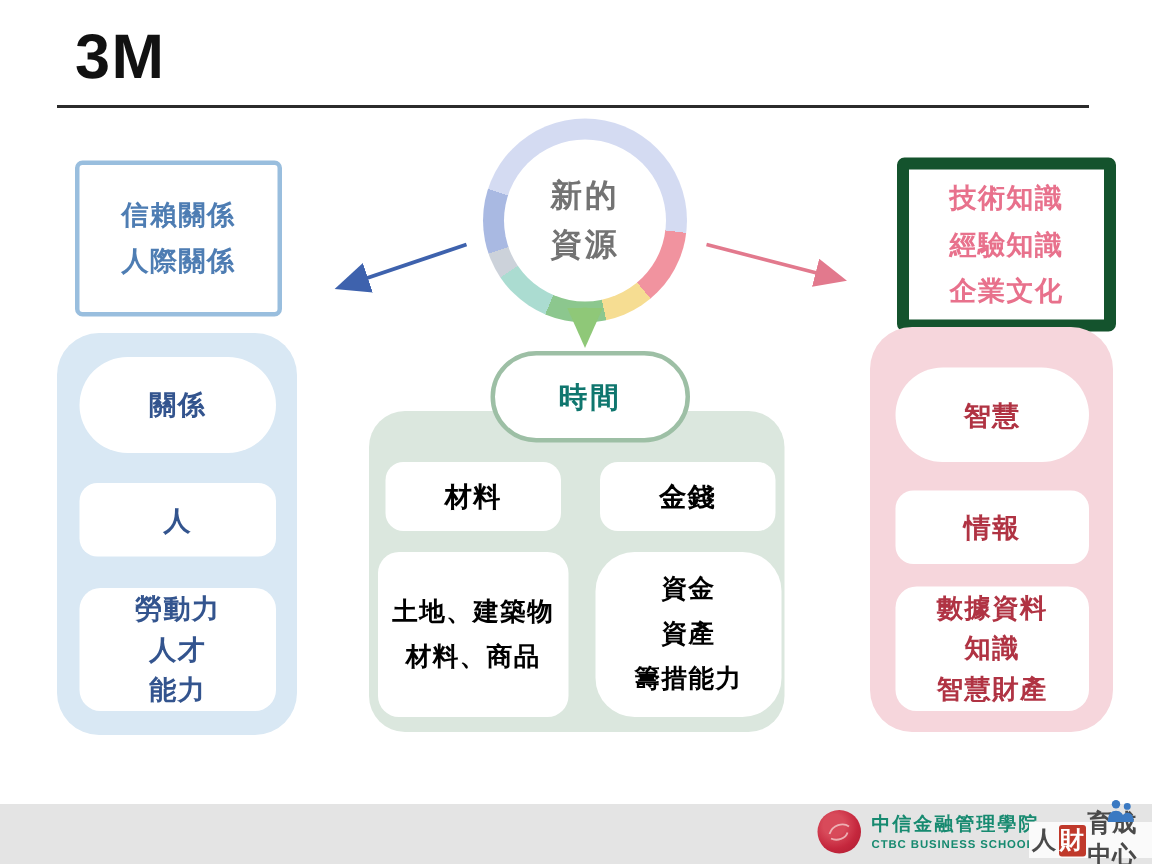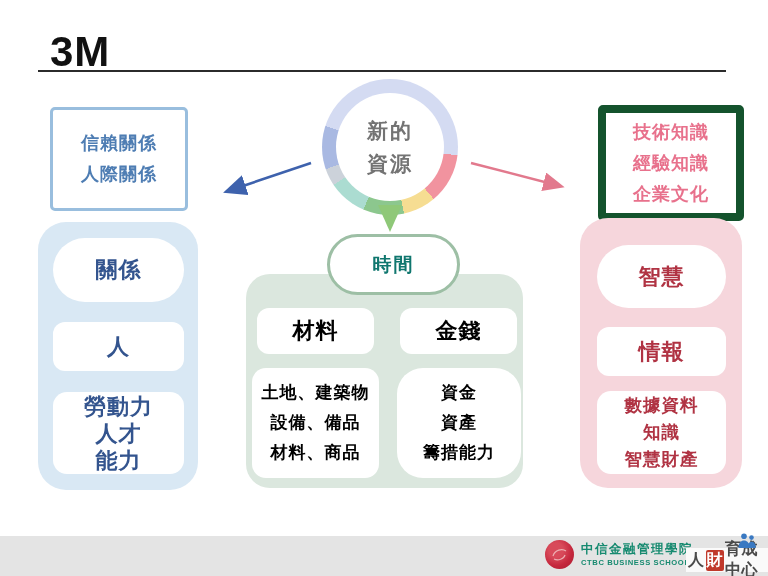--- a/index.html
+++ b/index.html
@@ -5,21 +5,21 @@
   html,body{margin:0;padding:0;}
   body{
     width:768px;height:576px;position:relative;overflow:hidden;
     background:#ffffff;
     font-family:"Liberation Sans","DejaVu Sans",sans-serif;
   }
   .abs{position:absolute;}
 
   
   .title{
-    left:50px;top:28px;font-size:42px;font-weight:700;color:#111;
+    left:50px;top:14px;font-size:42px;font-weight:700;color:#111;
     letter-spacing:1px;
   }
   .title-rule{left:38px;top:70px;width:688px;height:2px;background:#2b2b2b;}
 
   
   .ring{
     left:322px;top:79px;width:136px;height:136px;border-radius:50%;
     background:conic-gradient(
       #d4dbf2 0deg 97deg,
       #f1939f 97deg 140deg,
@@ -51,21 +51,21 @@
   .panel{border-radius:28px;}
   .panel-left{left:38px;top:222px;width:160px;height:268px;background:#d9e8f4;}
   .panel-center{left:246px;top:274px;width:277px;height:214px;background:#dbe7de;border-radius:24px;}
   .panel-right{left:580px;top:218px;width:162px;height:270px;background:#f6d6dc;}
 
   
   .card{
     background:#fff;display:flex;flex-direction:column;align-items:center;justify-content:center;
     font-weight:700;text-align:center;border-radius:12px;
   }
-  .card .line{display:block;line-height:28px;font-size:22px;letter-spacing:1px;}
+  .card .line{display:block;line-height:28px;font-size:18px;letter-spacing:1px;}
   .card-blue{color:#33548e;}
   .card-green{color:#000000;}
   .card-red{color:#b03343;}
   .pill{border-radius:32px;}
 
   .card-rel{left:53px;top:238px;width:131px;height:64px;}
   .card-person{left:53px;top:322px;width:131px;height:49px;}
   .card-labor{left:53px;top:392px;width:131px;height:82px;border-radius:14px;}
   .card-labor .line{line-height:27px;}
 
@@ -169,21 +169,20 @@
   <span>時間</span>
 </div>
 <div class="abs card card-green card-material">
   <span class="line">材料</span>
 </div>
 <div class="abs card card-green card-money">
   <span class="line">金錢</span>
 </div>
 <div class="abs card card-green card-material-detail">
   <span class="line">土地、建築物</span>
-  <span class="line">設備、備品</span>
   <span class="line">材料、商品</span>
 </div>
 <div class="abs card card-green card-money-detail">
   <span class="line">資金</span>
   <span class="line">資產</span>
   <span class="line">籌措能力</span>
 </div>
 
 <div class="abs panel panel-right"></div>
 <div class="abs card card-red pill card-wisdom">

